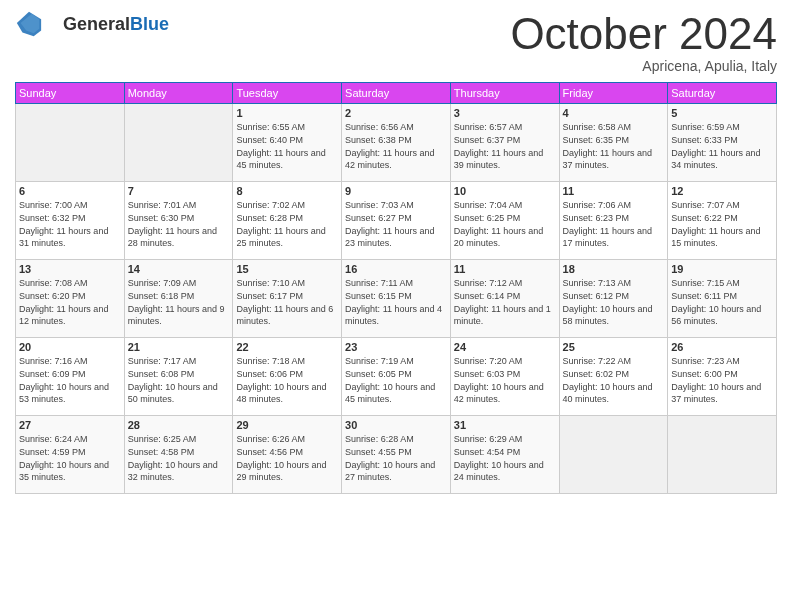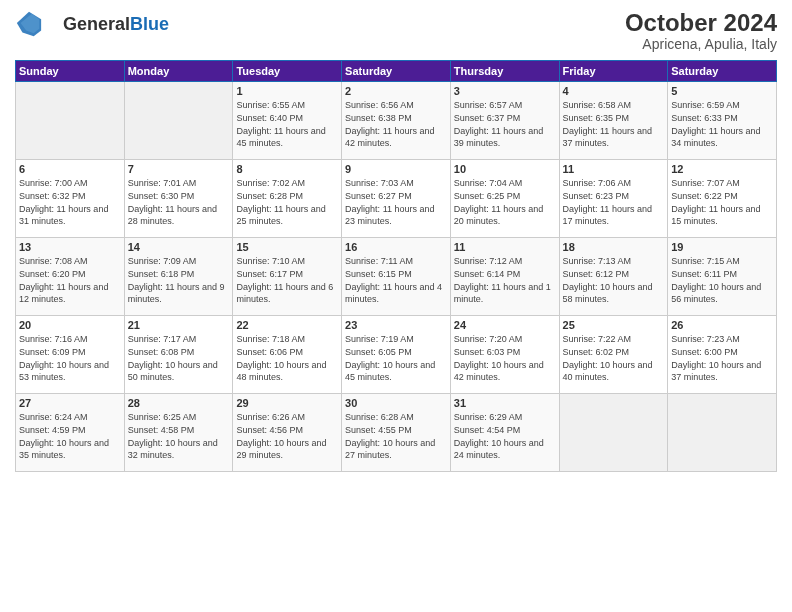--- a/index.html
+++ b/index.html
@@ -37,39 +37,39 @@
       color: #1a6cb5;
     }
     .logo-icon {
       width: 28px;
       height: 28px;
     }
     .title-area {
       text-align: right;
     }
     .month-title {
-      font-size: 24px;
-      font-weight: bold;
+      font-size: 44px;
+      font-weight: normal;
       color: #333;
       line-height: 1.1;
     }
     .subtitle {
       font-size: 14px;
       color: #555;
     }
     .calendar {
       width: 100%;
       border-collapse: collapse;
       table-layout: fixed;
     }
     .calendar thead tr th {
-      background: #4c1d95;
+      background: #d946ef;
       color: #fff;
       font-size: 11px;
-      font-weight: bold;
+      font-weight: normal;
       padding: 4px 3px;
       text-align: left;
       border: 1px solid #1a6cb5;
     }
     .calendar tbody tr td {
       border: 1px solid #ccc;
       vertical-align: top;
       padding: 3px 3px;
       font-size: 9.5px;
       color: #333;

